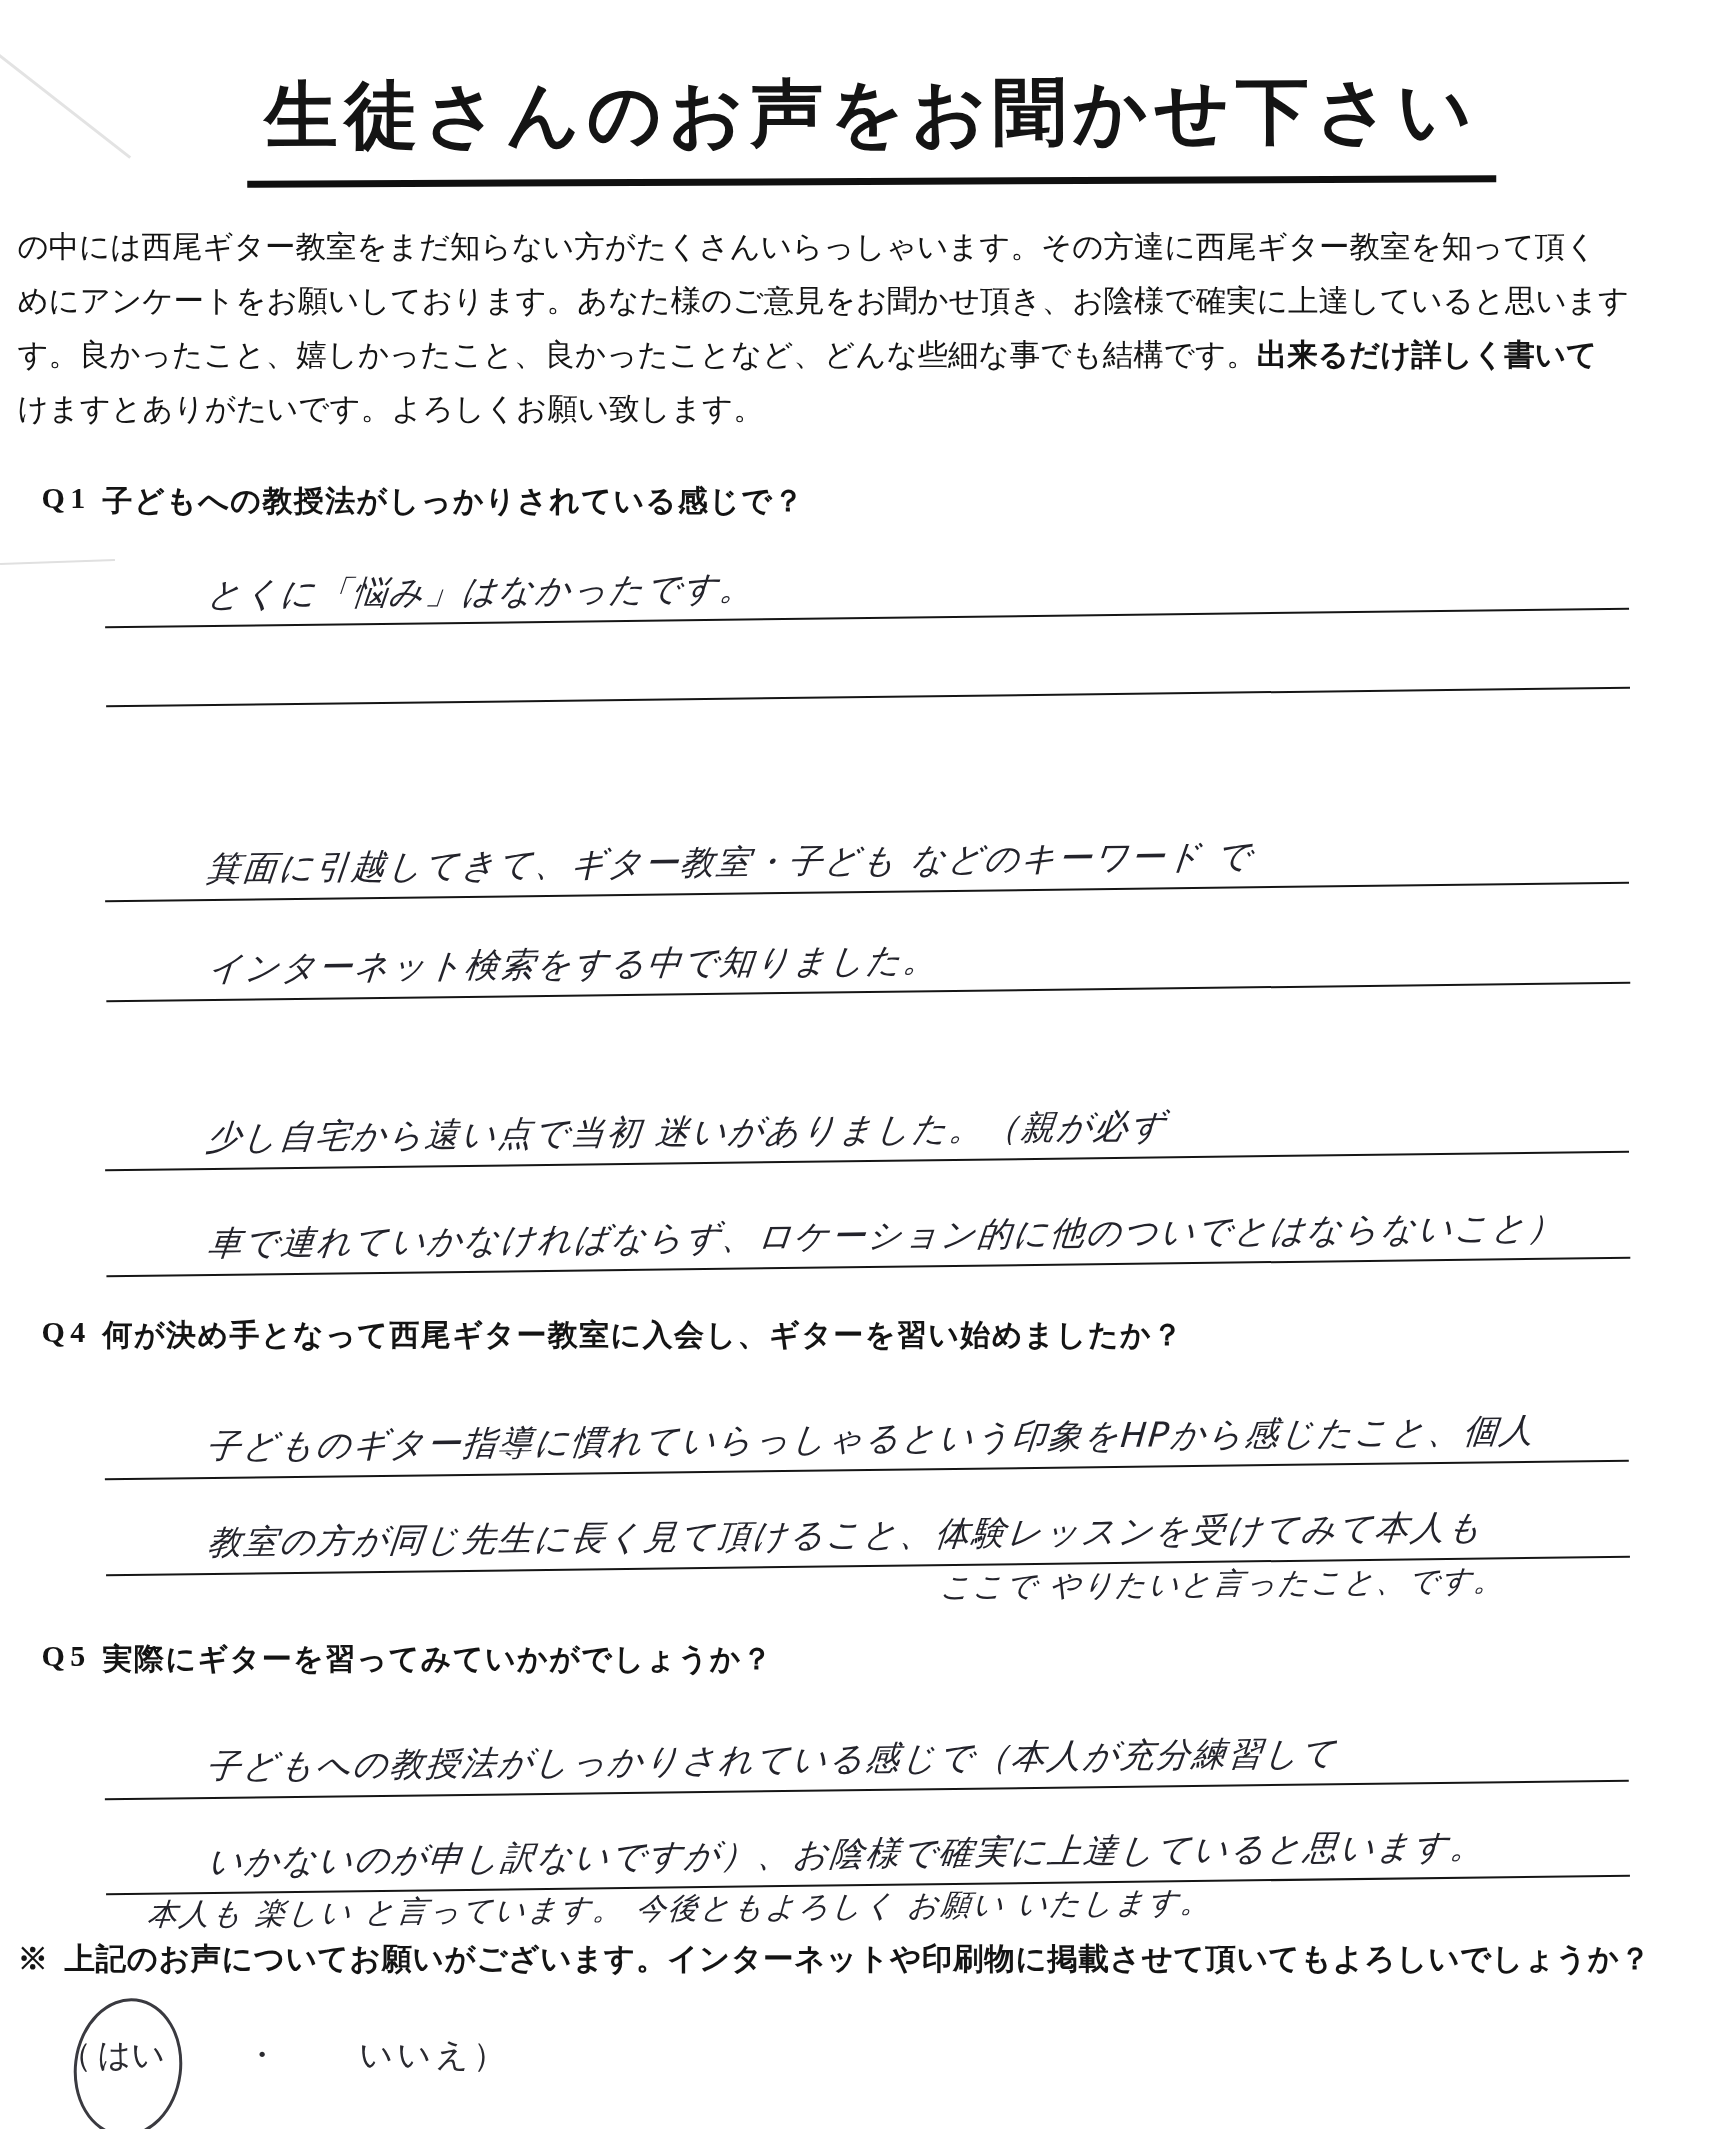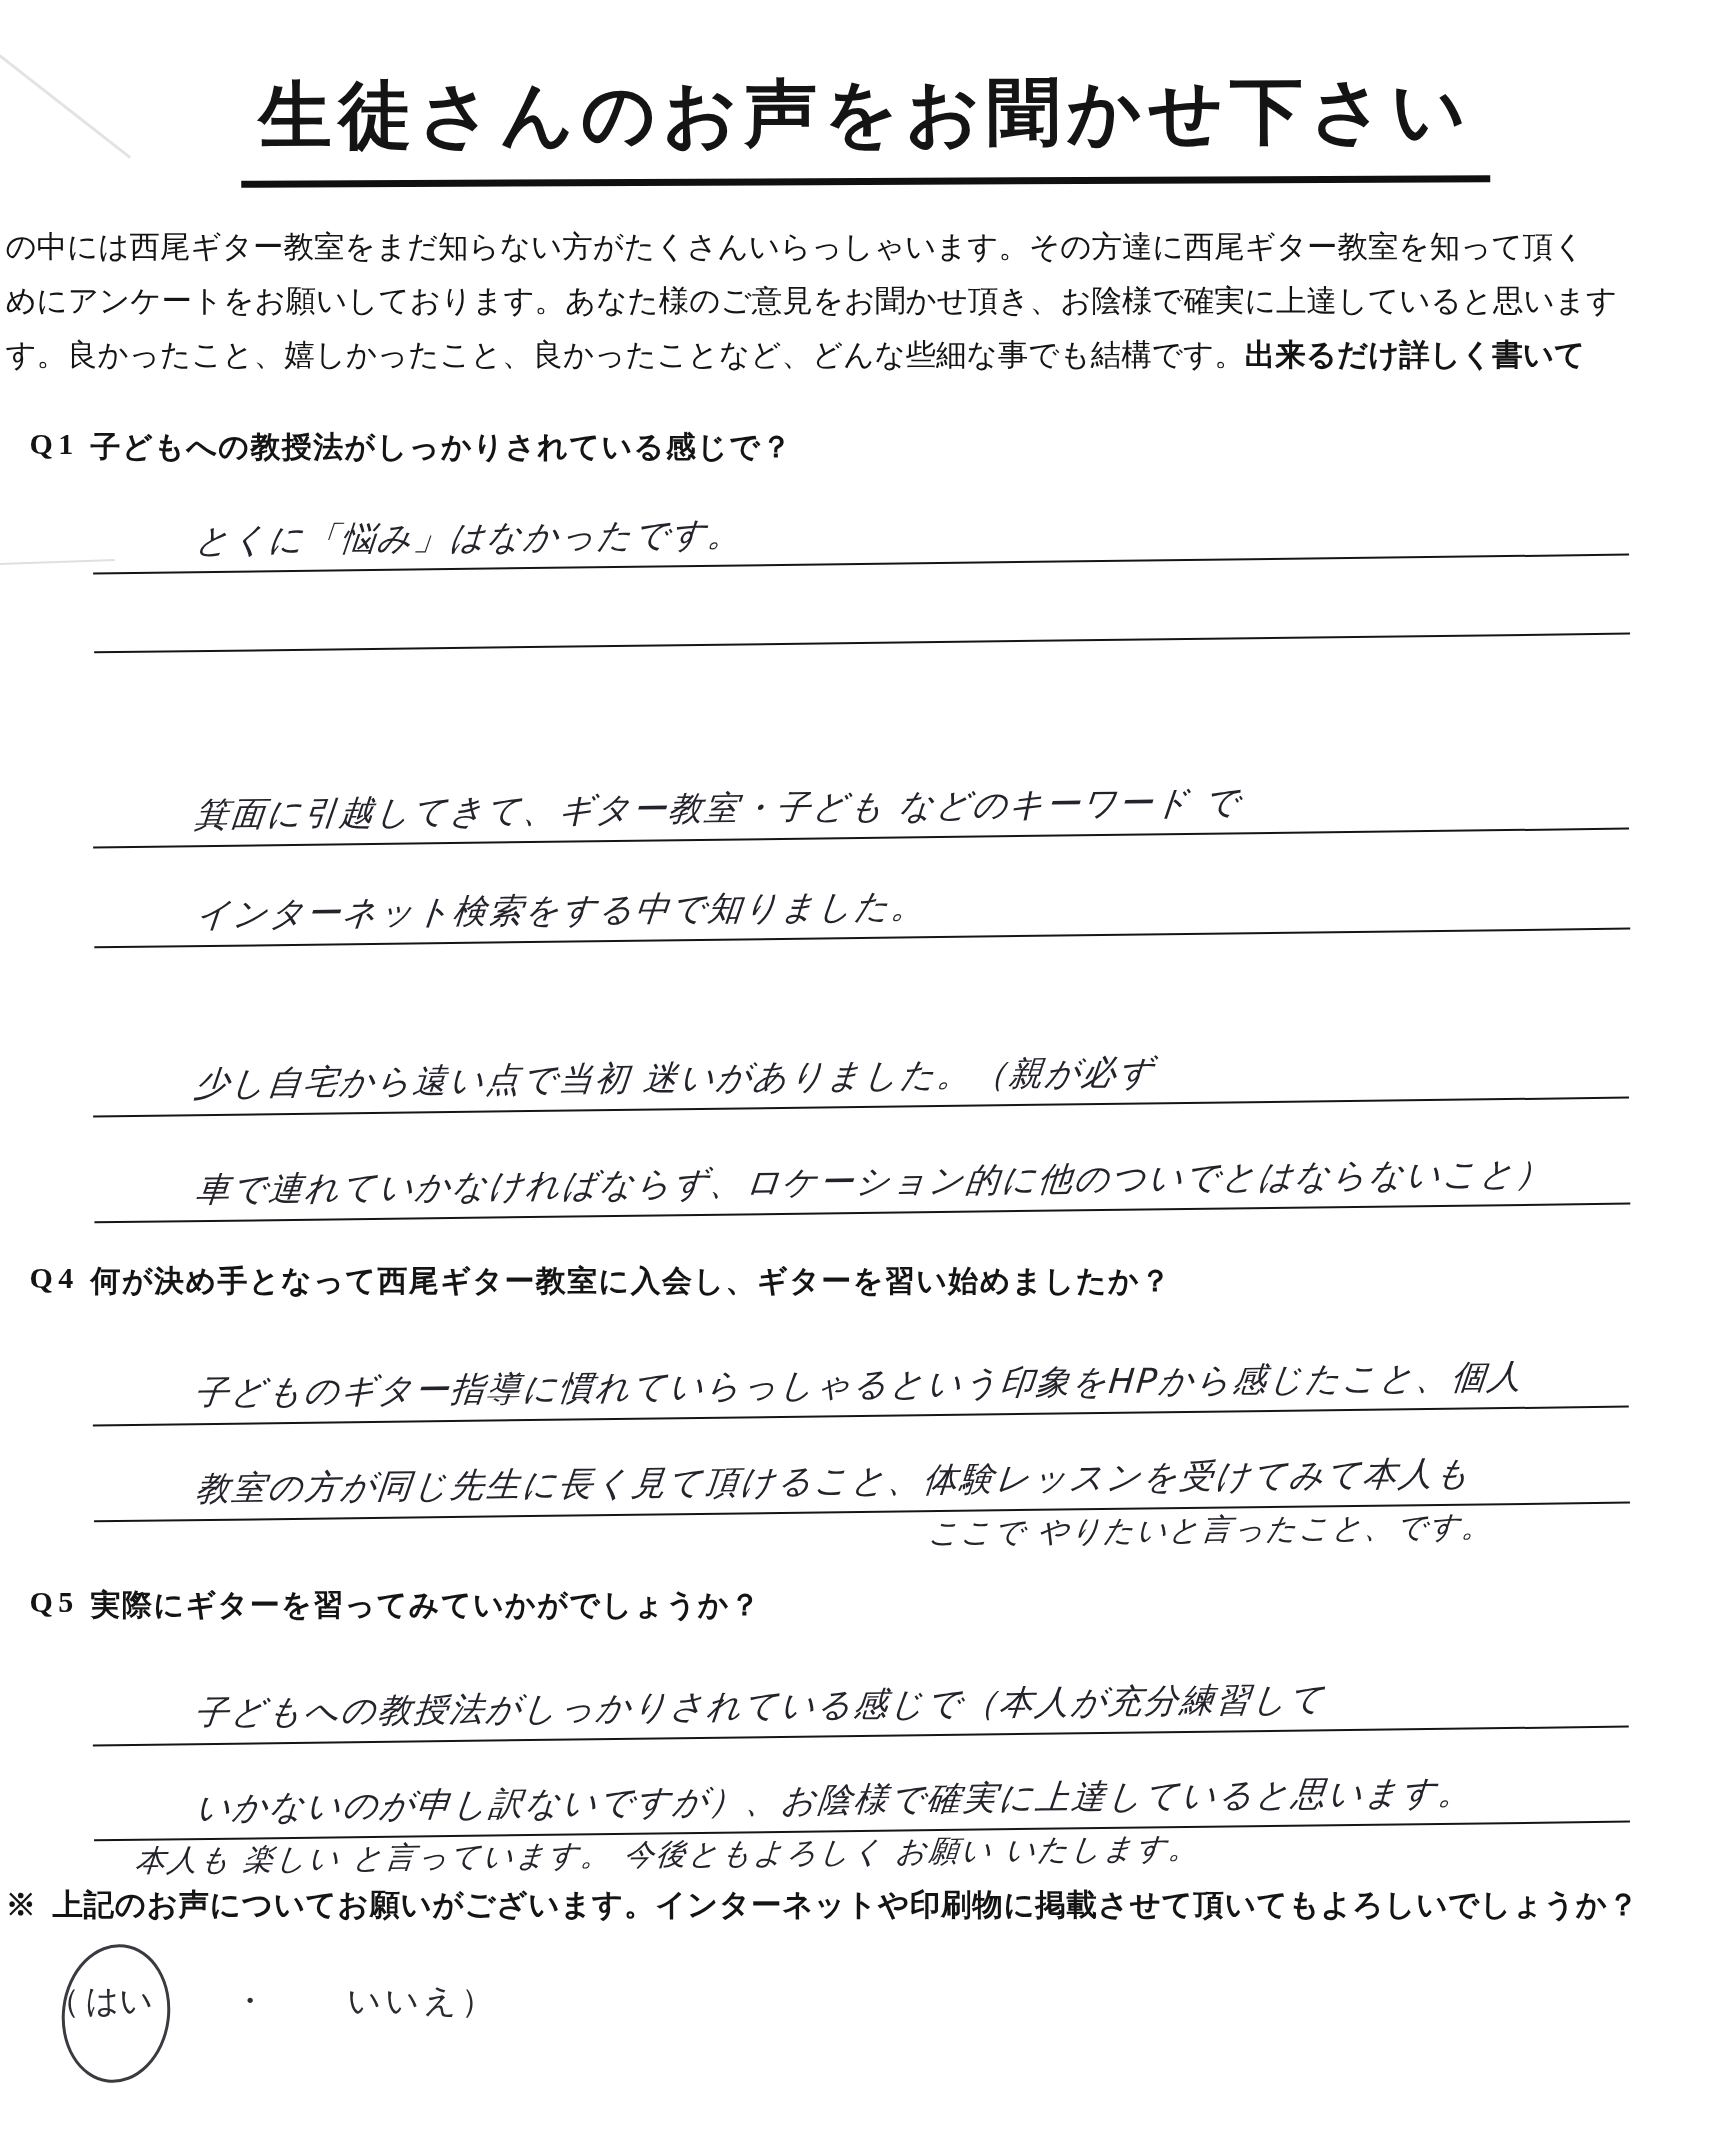--- a/index.html
+++ b/index.html
@@ -1,20 +1,20 @@
 <!DOCTYPE html>
 <html lang="ja" style="font-size:11px"><head>
 <meta charset="utf-8">
 <style>
   html,body{margin:0;padding:0;background:#ffffff;}
   body{
     width:1731px;height:2129px;position:relative;overflow:hidden;
     font-family:"Liberation Serif","DejaVu Serif",serif;color:#141414;
   }
-  .page{position:relative;width:100%;height:100%;padding:65px 0 0 0;box-sizing:border-box;}
+  .page{position:relative;width:100%;height:100%;padding:65px 0 0 12px;box-sizing:border-box;}
 
   
   .artifact-corner{position:absolute;left:-27px;top:102px;width:176px;height:2.7px;background:#e3e3e3;transform:rotate(38deg);}
   .artifact-fold{position:absolute;left:0;top:561px;width:115px;height:2px;background:#e0e0e0;transform:rotate(-2deg);}
 
   .title-wrap{text-align:center;}
   .doc-title{
     display:inline-block;font-size:73px;font-weight:bold;letter-spacing:6.8px;
     border-bottom:7.5px solid #101010;padding:0 17.6px 13.6px 17.6px;transform:rotate(-0.25deg);
   }
@@ -72,20 +72,21 @@
   <div class="artifact-fold"></div>
 
   <div class="title-wrap">
     <span class="doc-title">生徒さんのお声をお聞かせ下さい</span>
   </div>
 
   <div class="intro">
     <div>の中には西尾ギター教室をまだ知らない方がたくさんいらっしゃいます。その方達に西尾ギター教室を知って頂く</div>
     <div>めにアンケートをお願いしております。あなた様のご意見をお聞かせ頂き、お陰様で確実に上達していると思います</div>
     <div><span>す。良かったこと、嬉しかったこと、良かったことなど、どんな些細な事でも結構です。</span><span class="em">出来るだけ詳しく書いて</span></div>
+    <div>けますとありがたいです。よろしくお願い致します。</div>
   </div>
 
   <div class="qblock mt-q1">
     <div class="qrow">
       <span class="qlabel">Q1</span>
       <span class="qtext">子どもへの教授法がしっかりされている感じで？</span>
     </div>
     <div class="answers">
       <div class="aline ruled q1-l1">
           <span class="hand">とくに「悩み」はなかったです。</span>

